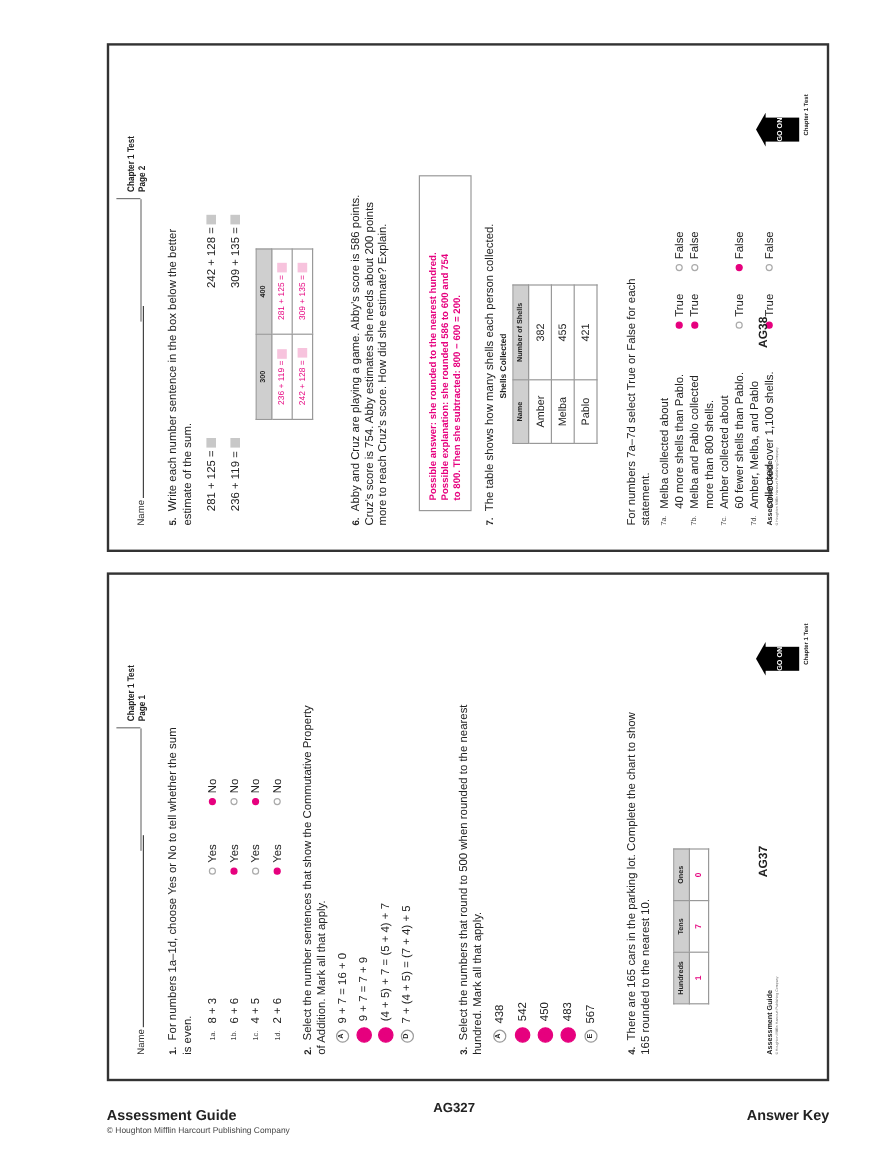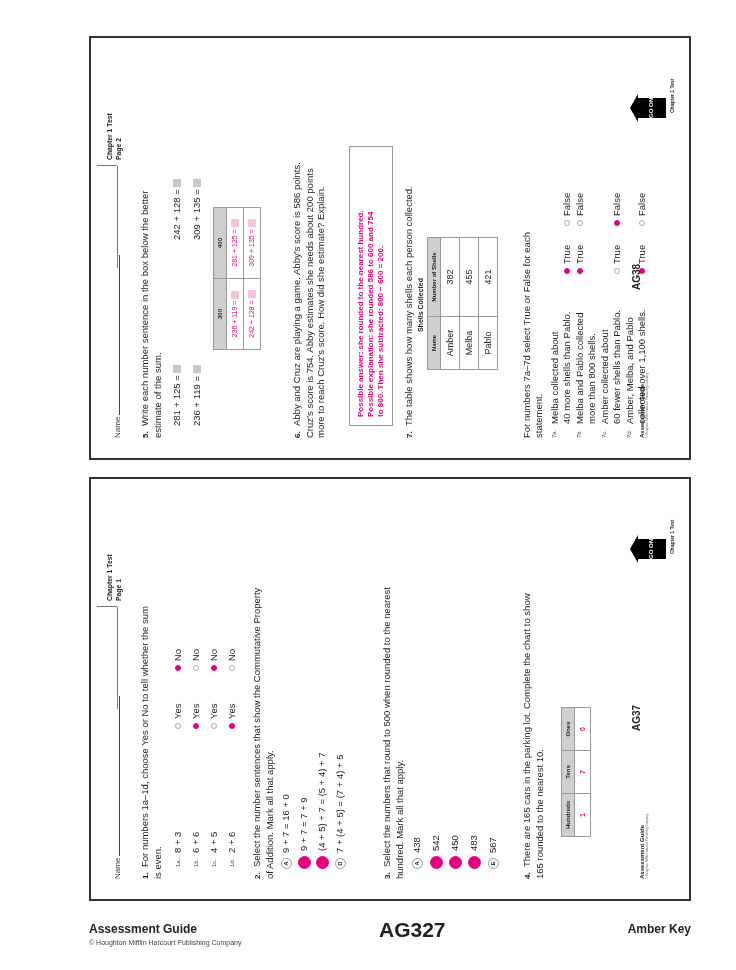--- a/index.html
+++ b/index.html
@@ -34,21 +34,21 @@
   .goon { left:340px; top:545px; width:20px; height:30px; }
   .goon .arrowhead { position:absolute; left:-4px; top:-6px; width:0; height:0; border-left:14px solid transparent; border-right:14px solid transparent; border-bottom:8px solid #000; }
   .goon .body { position:absolute; left:0; top:0; background:#000; color:#fff; font-size:6px; font-weight:bold; width:20px; height:30px; display:flex; align-items:center; justify-content:center; }
   .footer-l { left:20px; top:568px; font-size:6px; font-weight:bold; }
   .footer-l small { display:block; font-size:3px; font-weight:normal; color:#666; }
   .footer-c { left:190px; top:568px; font-size:10px; font-weight:bold; }
   .footer-r { left:345px; top:578px; font-size:5px; font-weight:bold; }
   .outer-footer { position:absolute; top:922px; font-weight:bold; font-size:12px; }
   .of-left { left:89px; }
   .of-left small { display:block; font-weight:normal; font-size:7px; color:#444; margin-top:3px; }
-  .of-center { left:379px; font-size:21px; top:918px; }
+  .of-center { left:361px; font-size:11px; top:918px; }
   .of-right { right:45px; }
 </style>
 </head>
 <body>
 
 <div class="panel top">
   <div class="page">
     <div class="abs name-line"><span>Name</span><span class="rule"></span></div>
     <div class="abs hdivider"></div>
     <div class="abs vdivider"></div>
@@ -240,13 +240,13 @@
     <div class="abs footer-c" style="top:540px; left:168px;">AG37</div>
     <div class="abs footer-r">Chapter 1 Test</div>
   </div>
 </div>
 
 <div class="outer-footer of-left">
   <span>Assessment Guide</span>
   <small>© Houghton Mifflin Harcourt Publishing Company</small>
 </div>
 <div class="outer-footer of-center">AG327</div>
-<div class="outer-footer of-right">Amber Key</div>
+<div class="outer-footer of-right">Answer Key</div>
 
 </body></html>

